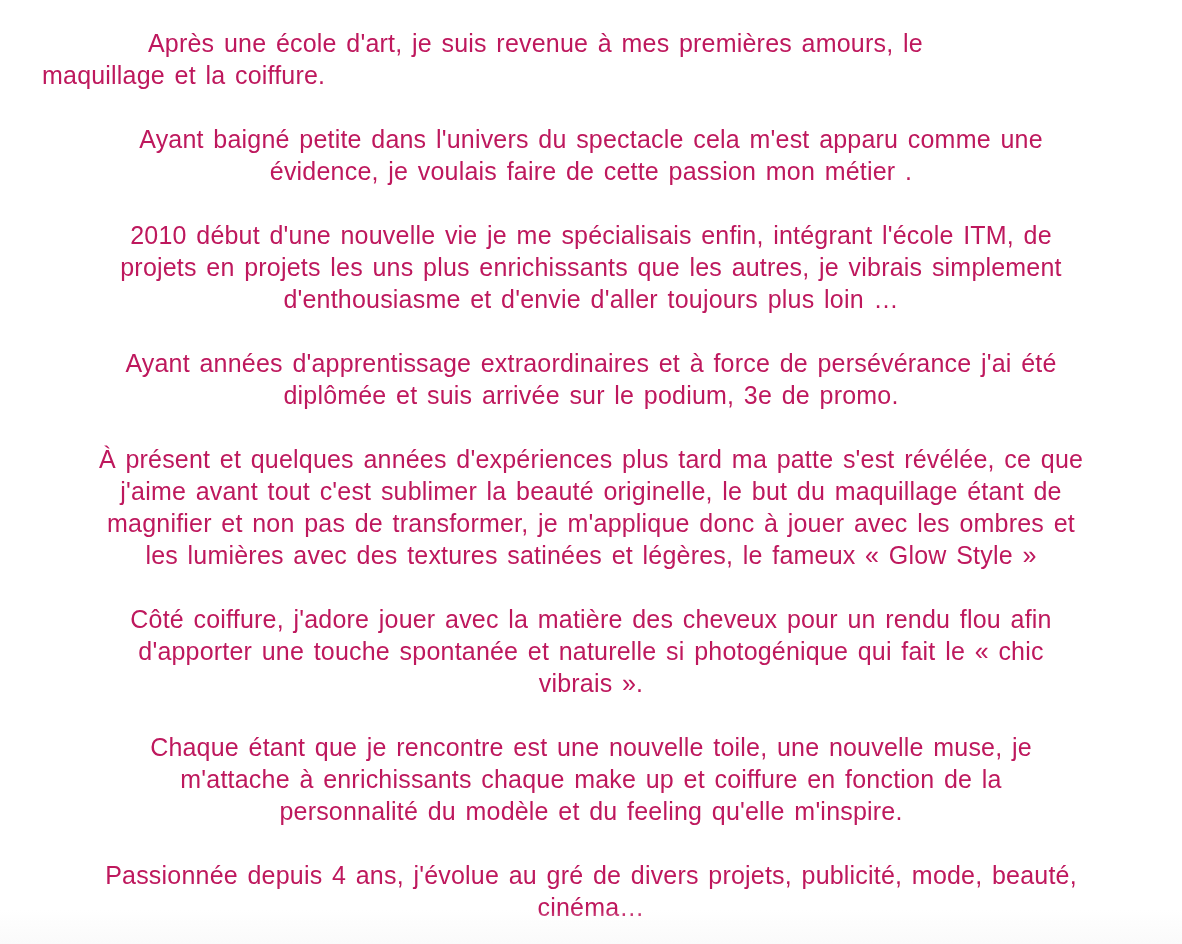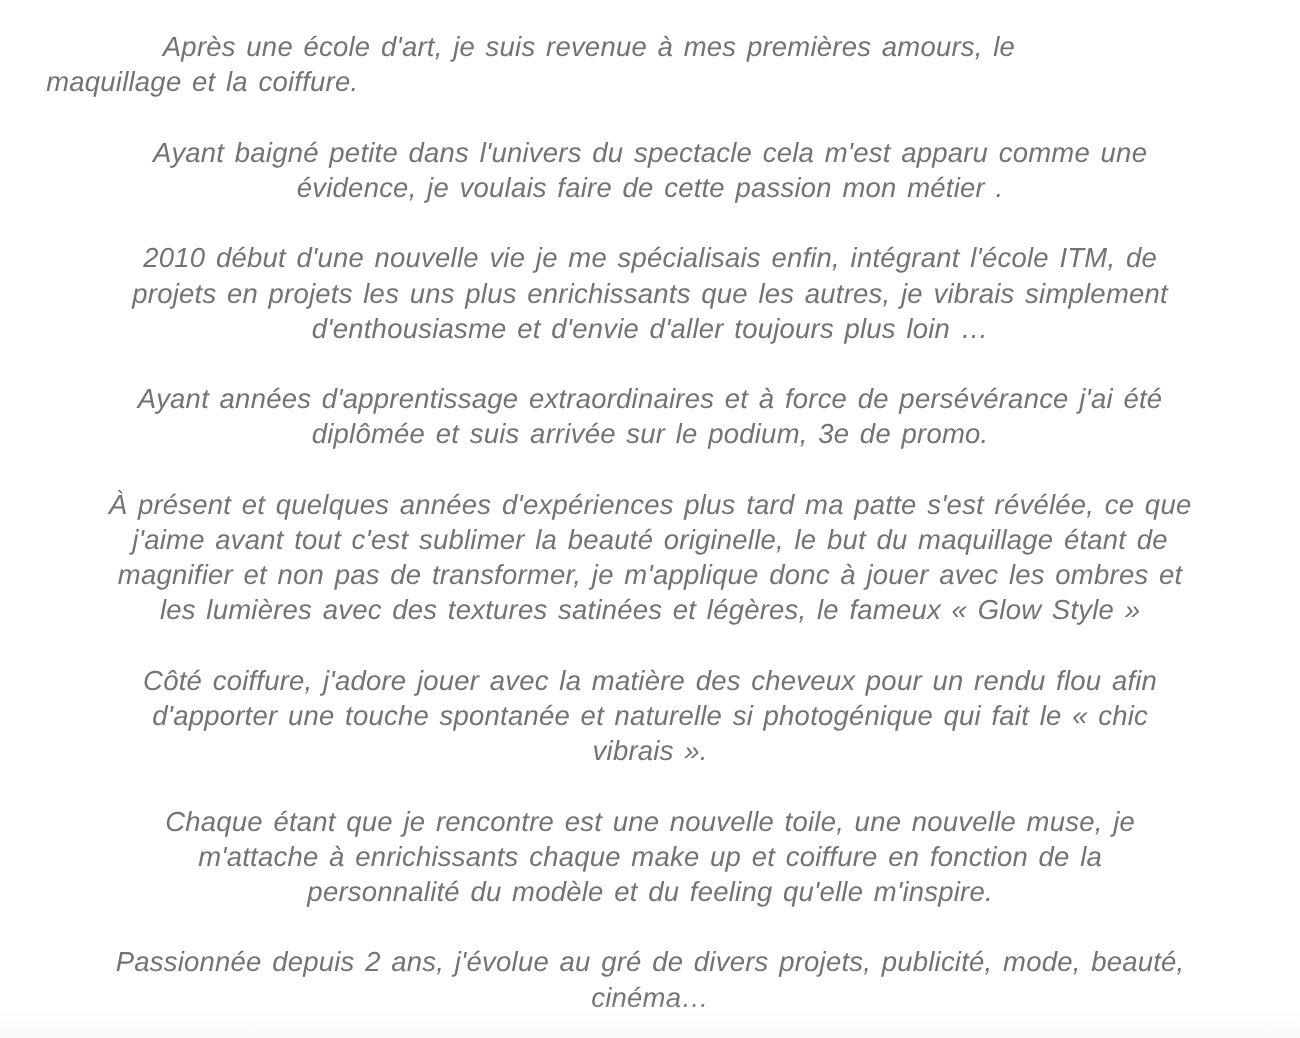--- a/index.html
+++ b/index.html
@@ -56,21 +56,21 @@
     right: 0;
     bottom: 0;
     height: 34px;
     pointer-events: none;
     background: linear-gradient(to bottom, rgba(250,250,250,0), #fafafa);
   }
 </style>
 </head>
 <body>
 
-<div class="page" style="background: rgb(255, 255, 255); color: #737373; font-style: italic;">
+<div class="page" style="background: rgb(255, 255, 255); color: #be185d;">
   <main class="bio">
       <p class="para align-left">
         <span class="line first-indent">Après une école d'art, je suis revenue à mes premières amours, le</span>
         <span class="line">maquillage et la coiffure.</span>
       </p>
       <p class="para align-center">
         <span class="line">Ayant baigné petite dans l'univers du spectacle cela m'est apparu comme une</span>
         <span class="line">évidence, je voulais faire de cette passion mon métier .</span>
       </p>
       <p class="para align-center">
@@ -92,18 +92,18 @@
         <span class="line">Côté coiffure, j'adore jouer avec la matière des cheveux pour un rendu flou afin</span>
         <span class="line">d'apporter une touche spontanée et naturelle si photogénique qui fait le « chic</span>
         <span class="line">vibrais ».</span>
       </p>
       <p class="para align-center">
         <span class="line">Chaque étant que je rencontre est une nouvelle toile, une nouvelle muse, je</span>
         <span class="line">m'attache à enrichissants chaque make up et coiffure en fonction de la</span>
         <span class="line">personnalité du modèle et du feeling qu'elle m'inspire.</span>
       </p>
       <p class="para align-center">
-        <span class="line">Passionnée depuis 2 ans, j'évolue au gré de divers projets, publicité, mode, beauté,</span>
+        <span class="line">Passionnée depuis 4 ans, j'évolue au gré de divers projets, publicité, mode, beauté,</span>
         <span class="line">cinéma…</span>
       </p>
     </main>
   <div class="bottom-fade"></div>
 </div>
 
 </body></html>

